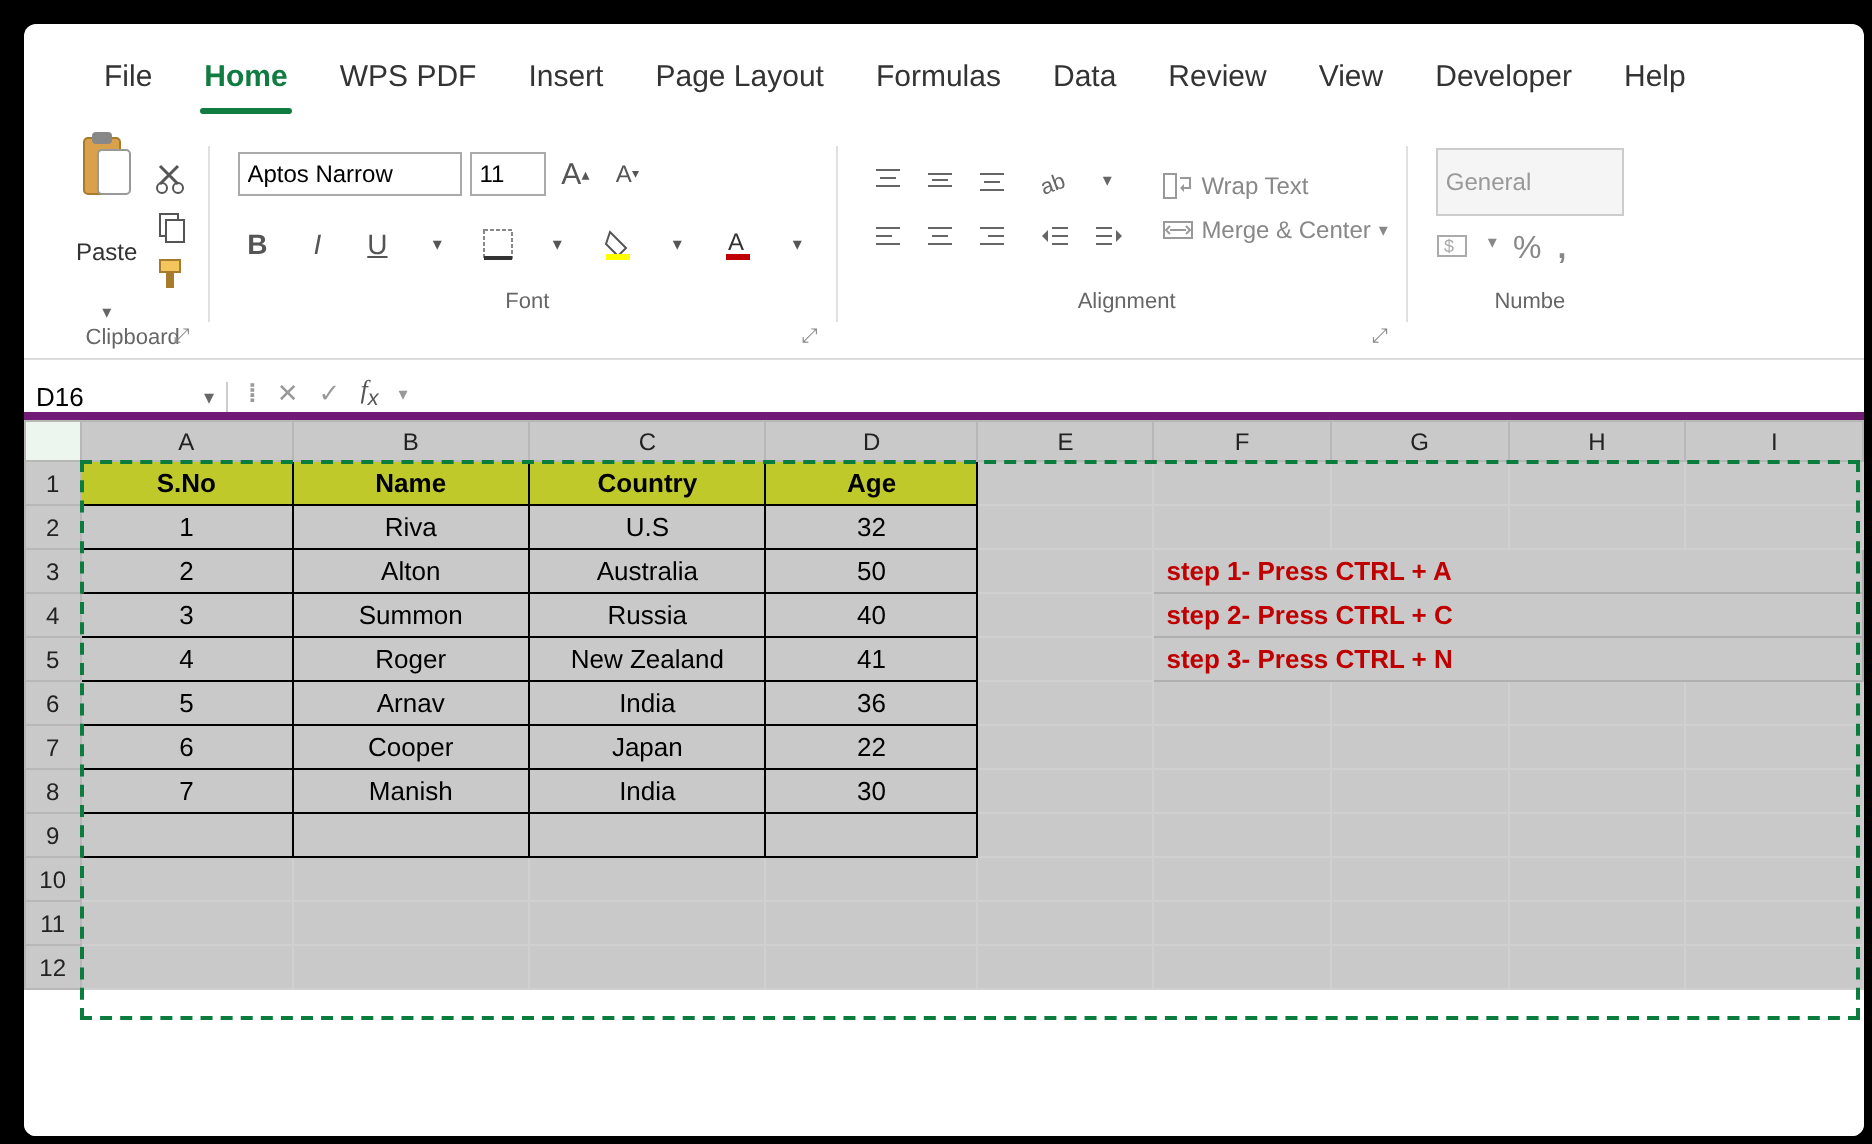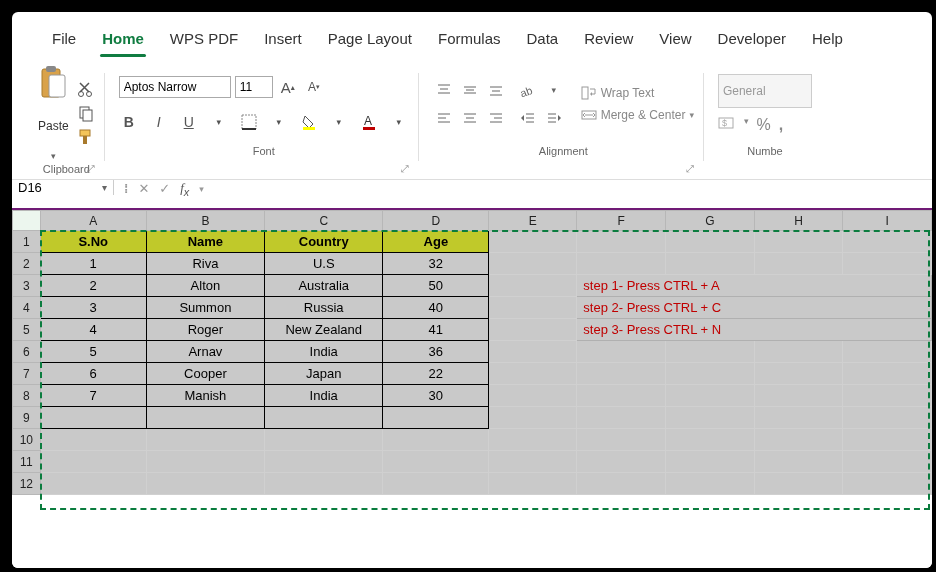--- a/index.html
+++ b/index.html
@@ -45,21 +45,21 @@
 .align-col { display: flex; flex-direction: column; gap: 8px; }
 .wrap-merge { display: flex; flex-direction: column; gap: 8px; margin-left: 8px; }
 .wm-btn { display: flex; align-items: center; gap: 4px; font-size: 12px; color: #888; cursor: pointer; }
 
 
 .num-col { display: flex; flex-direction: column; gap: 8px; }
 .num-select { width: 94px; height: 22px; border: 1px solid #ccc; background: #f5f5f5; color: #999; font-size: 12px; padding: 16px 4px; }
 .num-row { display: flex; gap: 8px; color: #888; }
 
 
-.fbar { display: flex; align-items: flex-start; border-bottom: 2px solid #701a75; height: 30px; }
+.fbar { display: flex; align-items: flex-end; border-bottom: 4px solid #701a75; height: 30px; }
 .namebox { display: flex; align-items: center; border-right: 1px solid #ccc; padding: 0 6px; }
 .namebox input { border: none; width: 80px; font-size: 13px; outline: none; }
 .namebox .dd { font-size: 10px; color: #666; margin-left: 4px; cursor: pointer; }
 .fx-btns { display: flex; gap: 10px; padding: 0 10px; align-items: center; color: #999; }
 .fx-btns span { cursor: pointer; font-size: 13px; }
 .fx-label { font-style: italic; font-family: "Times New Roman", serif; color: #555; }
 .formula-input { flex: 1; border: none; outline: none; height: 100%; padding: 0 6px; font-size: 13px; }
 
 
 .sheet { flex: 1; overflow: auto; position: relative; background: #fff; }
@@ -74,21 +74,21 @@
 
 
 td.sel, th.sel-col, th.sel-row { background: #c9c9c9 !important; }
 td.sel { border-color: #b0b0b0; }
 
 
 td.dhead { background: #c0c92a !important; font-weight: bold; border: 1px solid #000 !important; }
 td.dcell { border: 1px solid #000 !important; }
 
 
-.redtext { color: #c00000; font-weight: normal; font-size: 15px; text-align: left !important; padding-left: 6px; white-space: nowrap; border: 1px solid #b0b0b0 !important; }
+.redtext { color: #c00000; font-weight: bold; font-size: 15px; text-align: left !important; padding-left: 6px; white-space: nowrap; border: 1px solid #b0b0b0 !important; }
 
 
 .marq { position: absolute; border: 2px dashed #0a7c3e; pointer-events: none; z-index: 5; }
 
 svg { display: block; }
 </style>
 </head>
 <body>
 
 <div class="app">

